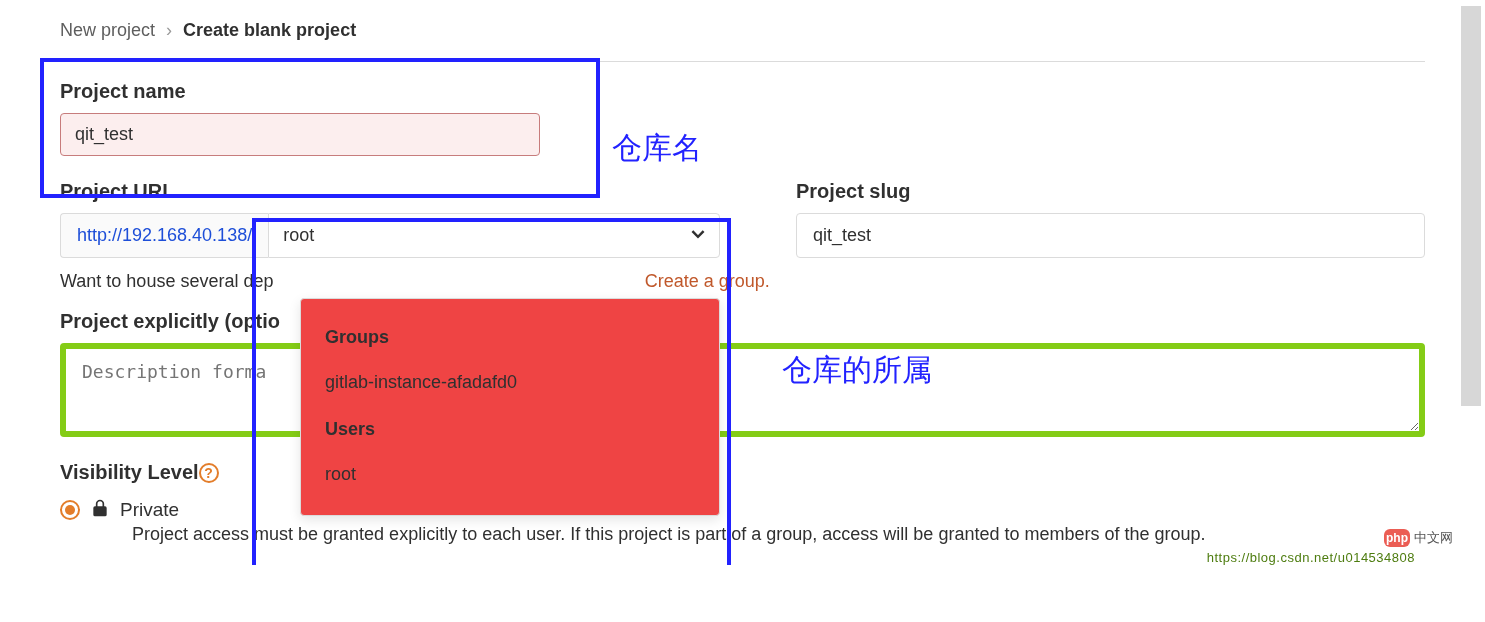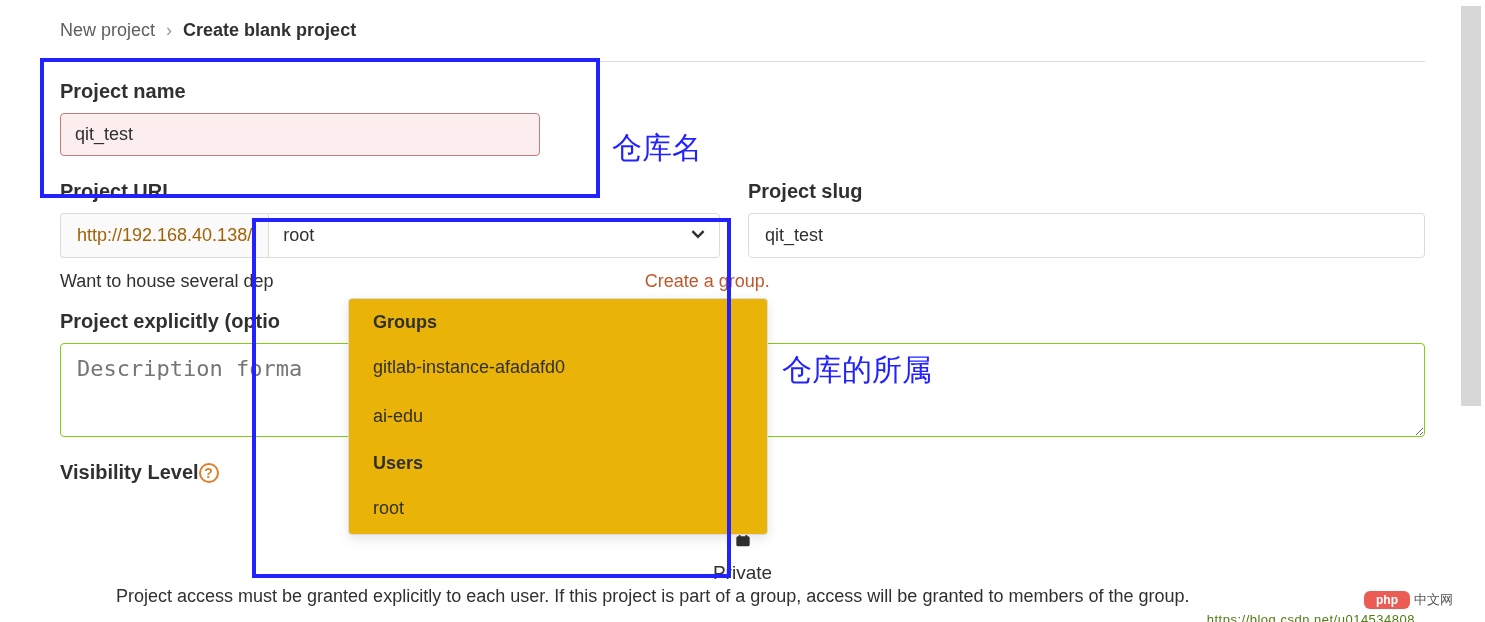--- a/index.html
+++ b/index.html
@@ -50,34 +50,34 @@
     width: 480px;
     padding: 10px 14px;
     font-size: 18px;
     border: 1px solid #c77c7c;
     background: #fceeee;
     border-radius: 4px;
     color: #303030;
   }
   .url-row {
     display: flex;
-    gap: 28px;
+    gap: 76px;
     margin-top: 6px;
   }
   .url-col { flex: 0 0 660px; }
   .slug-col { flex: 1; }
   .url-inputs { display: flex; }
   .url-prefix {
     padding: 11px 16px;
     background: #fafafa;
     border: 1px solid #dbdbdb;
     border-right: none;
     border-radius: 4px 0 0 4px;
     font-size: 18px;
-    color: #a16207;
+    color: #1d4ed8;
   }
   .url-select {
     flex: 1;
     padding: 11px 14px;
     font-size: 18px;
     border: 1px solid #dbdbdb;
     border-radius: 0 4px 4px 0;
     background: #fff;
     position: relative;
     display: flex;
@@ -96,22 +96,22 @@
   .hint-row {
     margin-top: 13px;
     font-size: 18px;
     color: #303030;
   }
   .hint-row a { color: #c0582b; text-decoration: none; }
   .desc-textarea {
     width: 100%;
     height: 94px;
     padding: 12px 16px;
-    font-size: 22px;
-    border: 1px solid #84cc16;
+    font-size: 18px;
+    border: 6px solid #84cc16;
     border-radius: 4px;
     color: #808080;
     resize: both;
     background: #fff;
   }
   .vis-row {
     display: flex;
     align-items: center;
     margin-top: 20px;
     font-size: 20px;
@@ -126,53 +126,51 @@
     align-items: center;
     justify-content: center;
     font-size: 14px;
     font-weight: 700;
   }
   .radio-row {
     display: flex;
     align-items: center;
     gap: 10px;
     margin-top: 14px;
-    flex-direction: column;
   }
   .radio-outer {
     width: 20px; height: 20px;
     border: 2px solid #e37d2a;
     border-radius: 50%;
     display: flex; align-items: center; justify-content: center;
   }
   .radio-inner {
     width: 10px; height: 10px;
     background: #e37d2a;
     border-radius: 50%;
   }
   .lock-icon svg { width: 20px; height: 20px; }
   .radio-label { font-size: 19px; color: #303030; }
   .radio-desc {
-    margin-left: 56px;
+    margin-left: 72px;
     font-size: 18px;
     color: #303030;
     margin-top: 2px;
   }
   .dropdown-panel {
     position: absolute;
     top: 298px;
     left: 300px;
     width: 420px;
-    background: #eab308;
+    background: #ef4444;
     border: 1px solid #dbdbdb;
     border-radius: 4px;
     box-shadow: 0 4px 12px rgba(0,0,0,.1);
     z-index: 4;
-    padding: 1px 0;
-    margin-left: 48px;
+    padding: 16px 0;
   }
   .dd-header {
     padding: 12px 24px 10px 24px;
     font-weight: 700;
     font-size: 18px;
   }
   .dd-item {
     padding: 14px 24px;
     font-size: 18px;
     color: #303030;
@@ -195,21 +193,21 @@
     gap: 4px;
     font-size: 13px;
     color: #555;
     font-family: "Microsoft YaHei", sans-serif;
   }
   .watermark .logo {
     background: #eb5d54;
     color: #fff;
     font-weight: 700;
     border-radius: 6px;
-    padding: 2px 12px;
+    padding: 2px 2px;
     font-size: 12px;
   }
   .faded-url {
     position: absolute;
     right: 70px;
     bottom: 0px;
     font-size: 13px;
     color: #4d7c0f;
     letter-spacing: 0.5px;
   }
@@ -286,21 +284,20 @@
       </svg>
   </span>
   <span class="radio-label">Private</span>
 </div>
 <div class="radio-desc">Project access must be granted explicitly to each user. If this project is part of a group, access will be granted to members of the group.</div>
 
 
 <div class="dropdown-panel">
   <div class="dd-header">Groups</div>
   <div class="dd-item">gitlab-instance-afadafd0</div>
-  <div class="dd-item">ai-edu</div>
   <div class="dd-header">Users</div>
   <div class="dd-item">root</div>
 </div>
 
 
 <div class="scrollbar"></div>
 
 
 <div class="watermark">
   <span class="logo">php</span>

